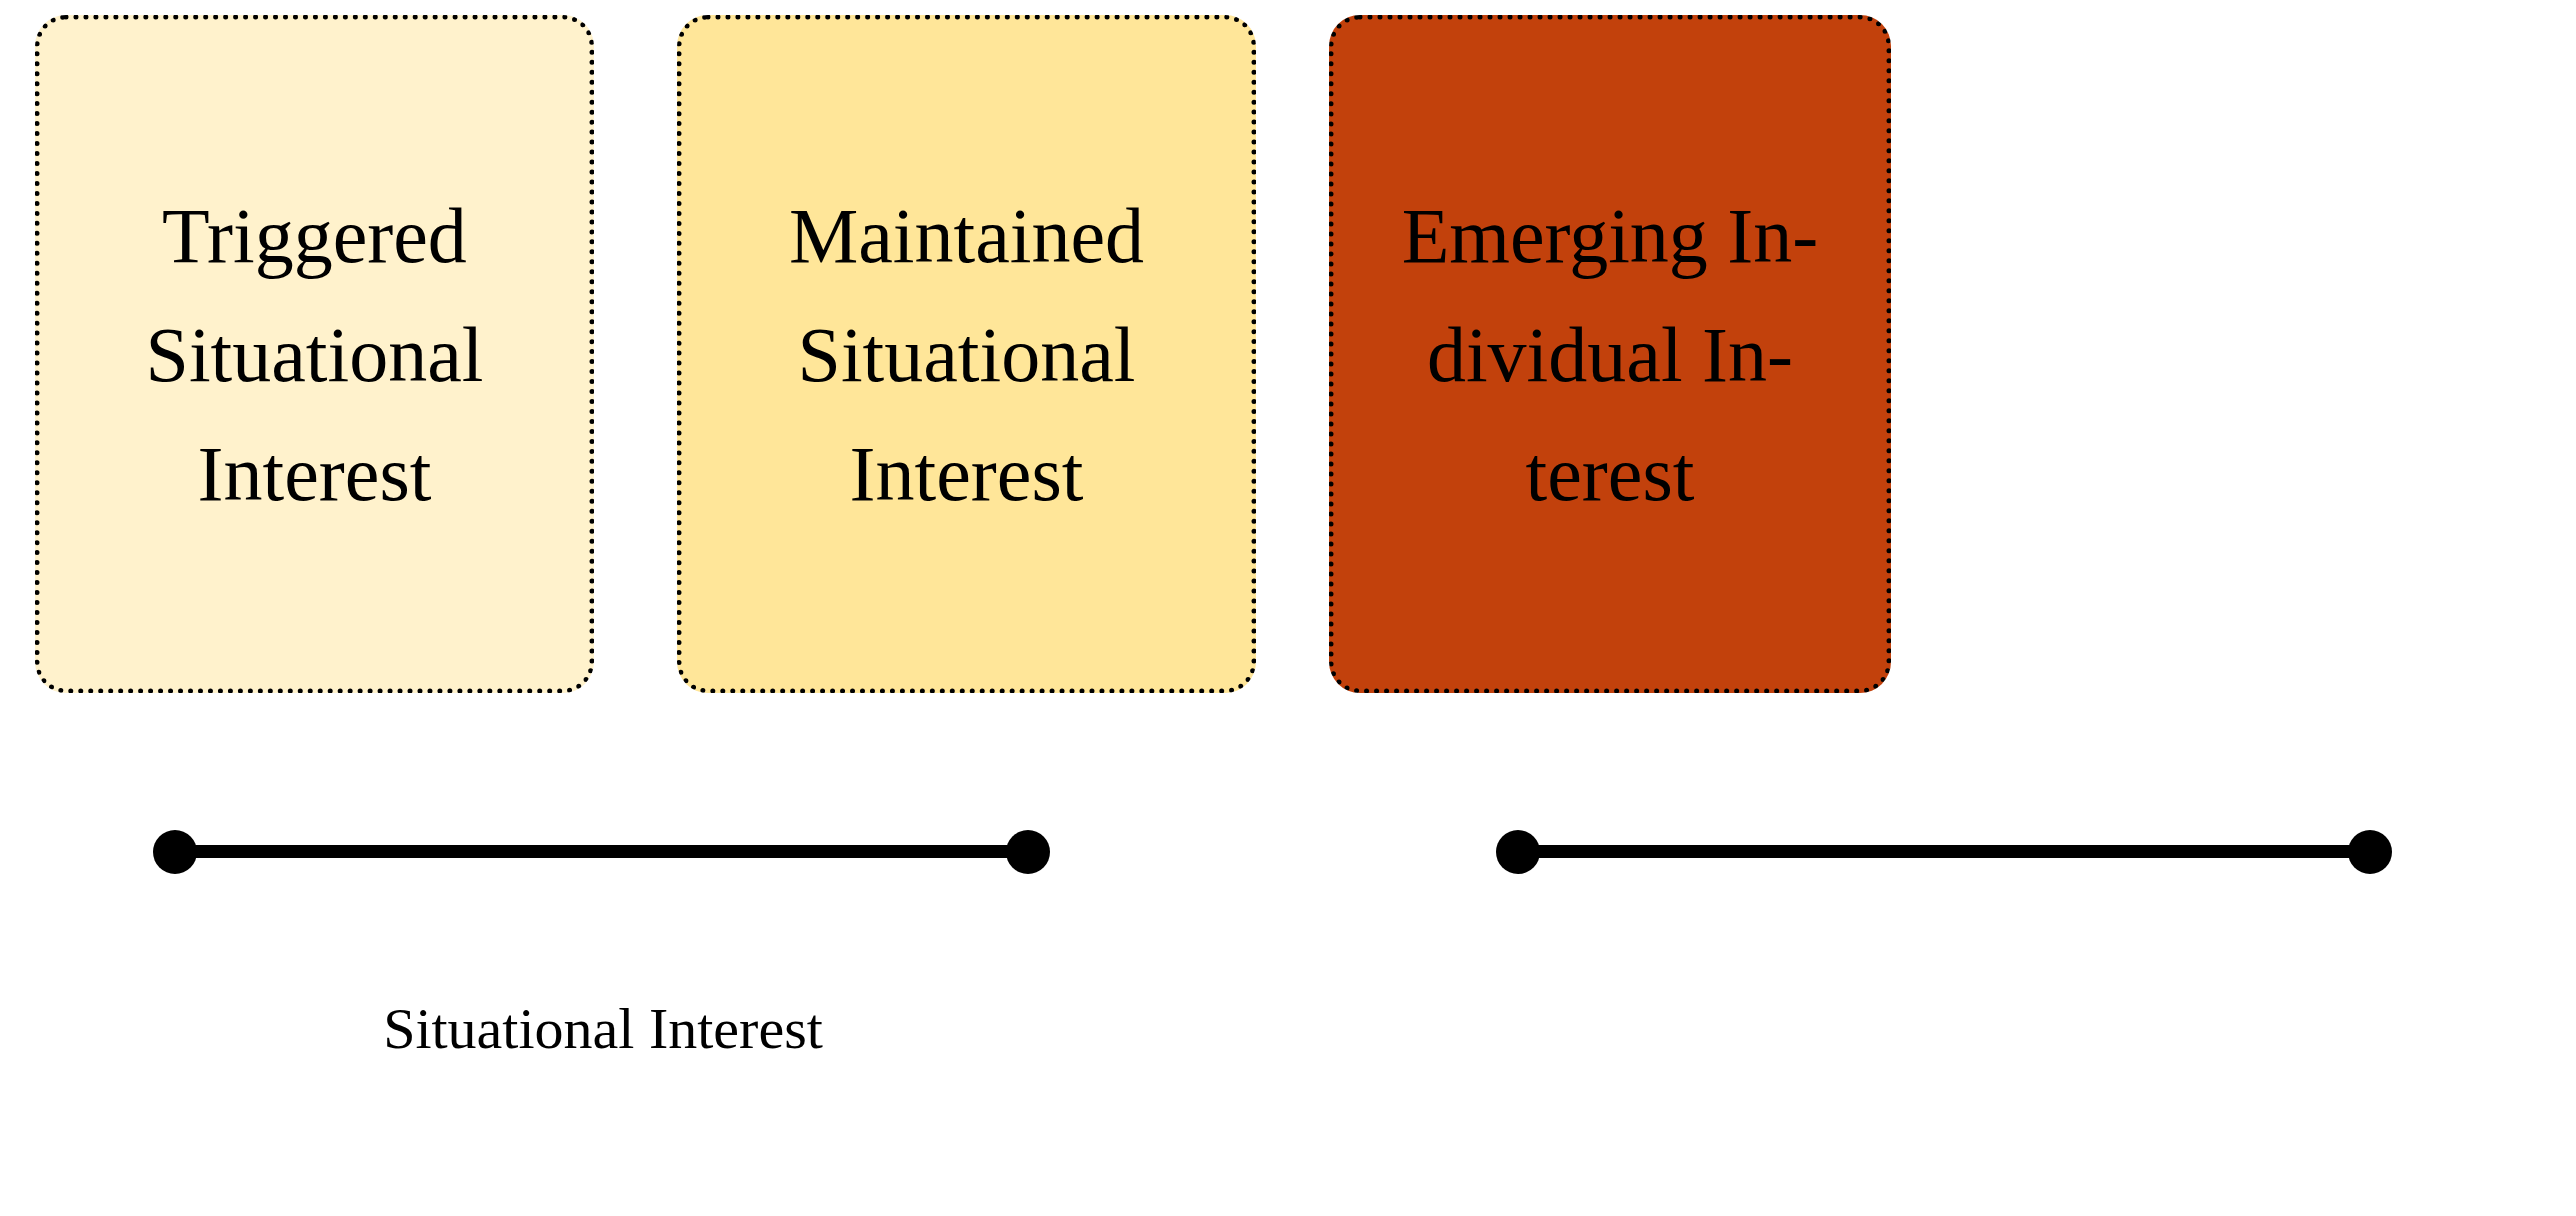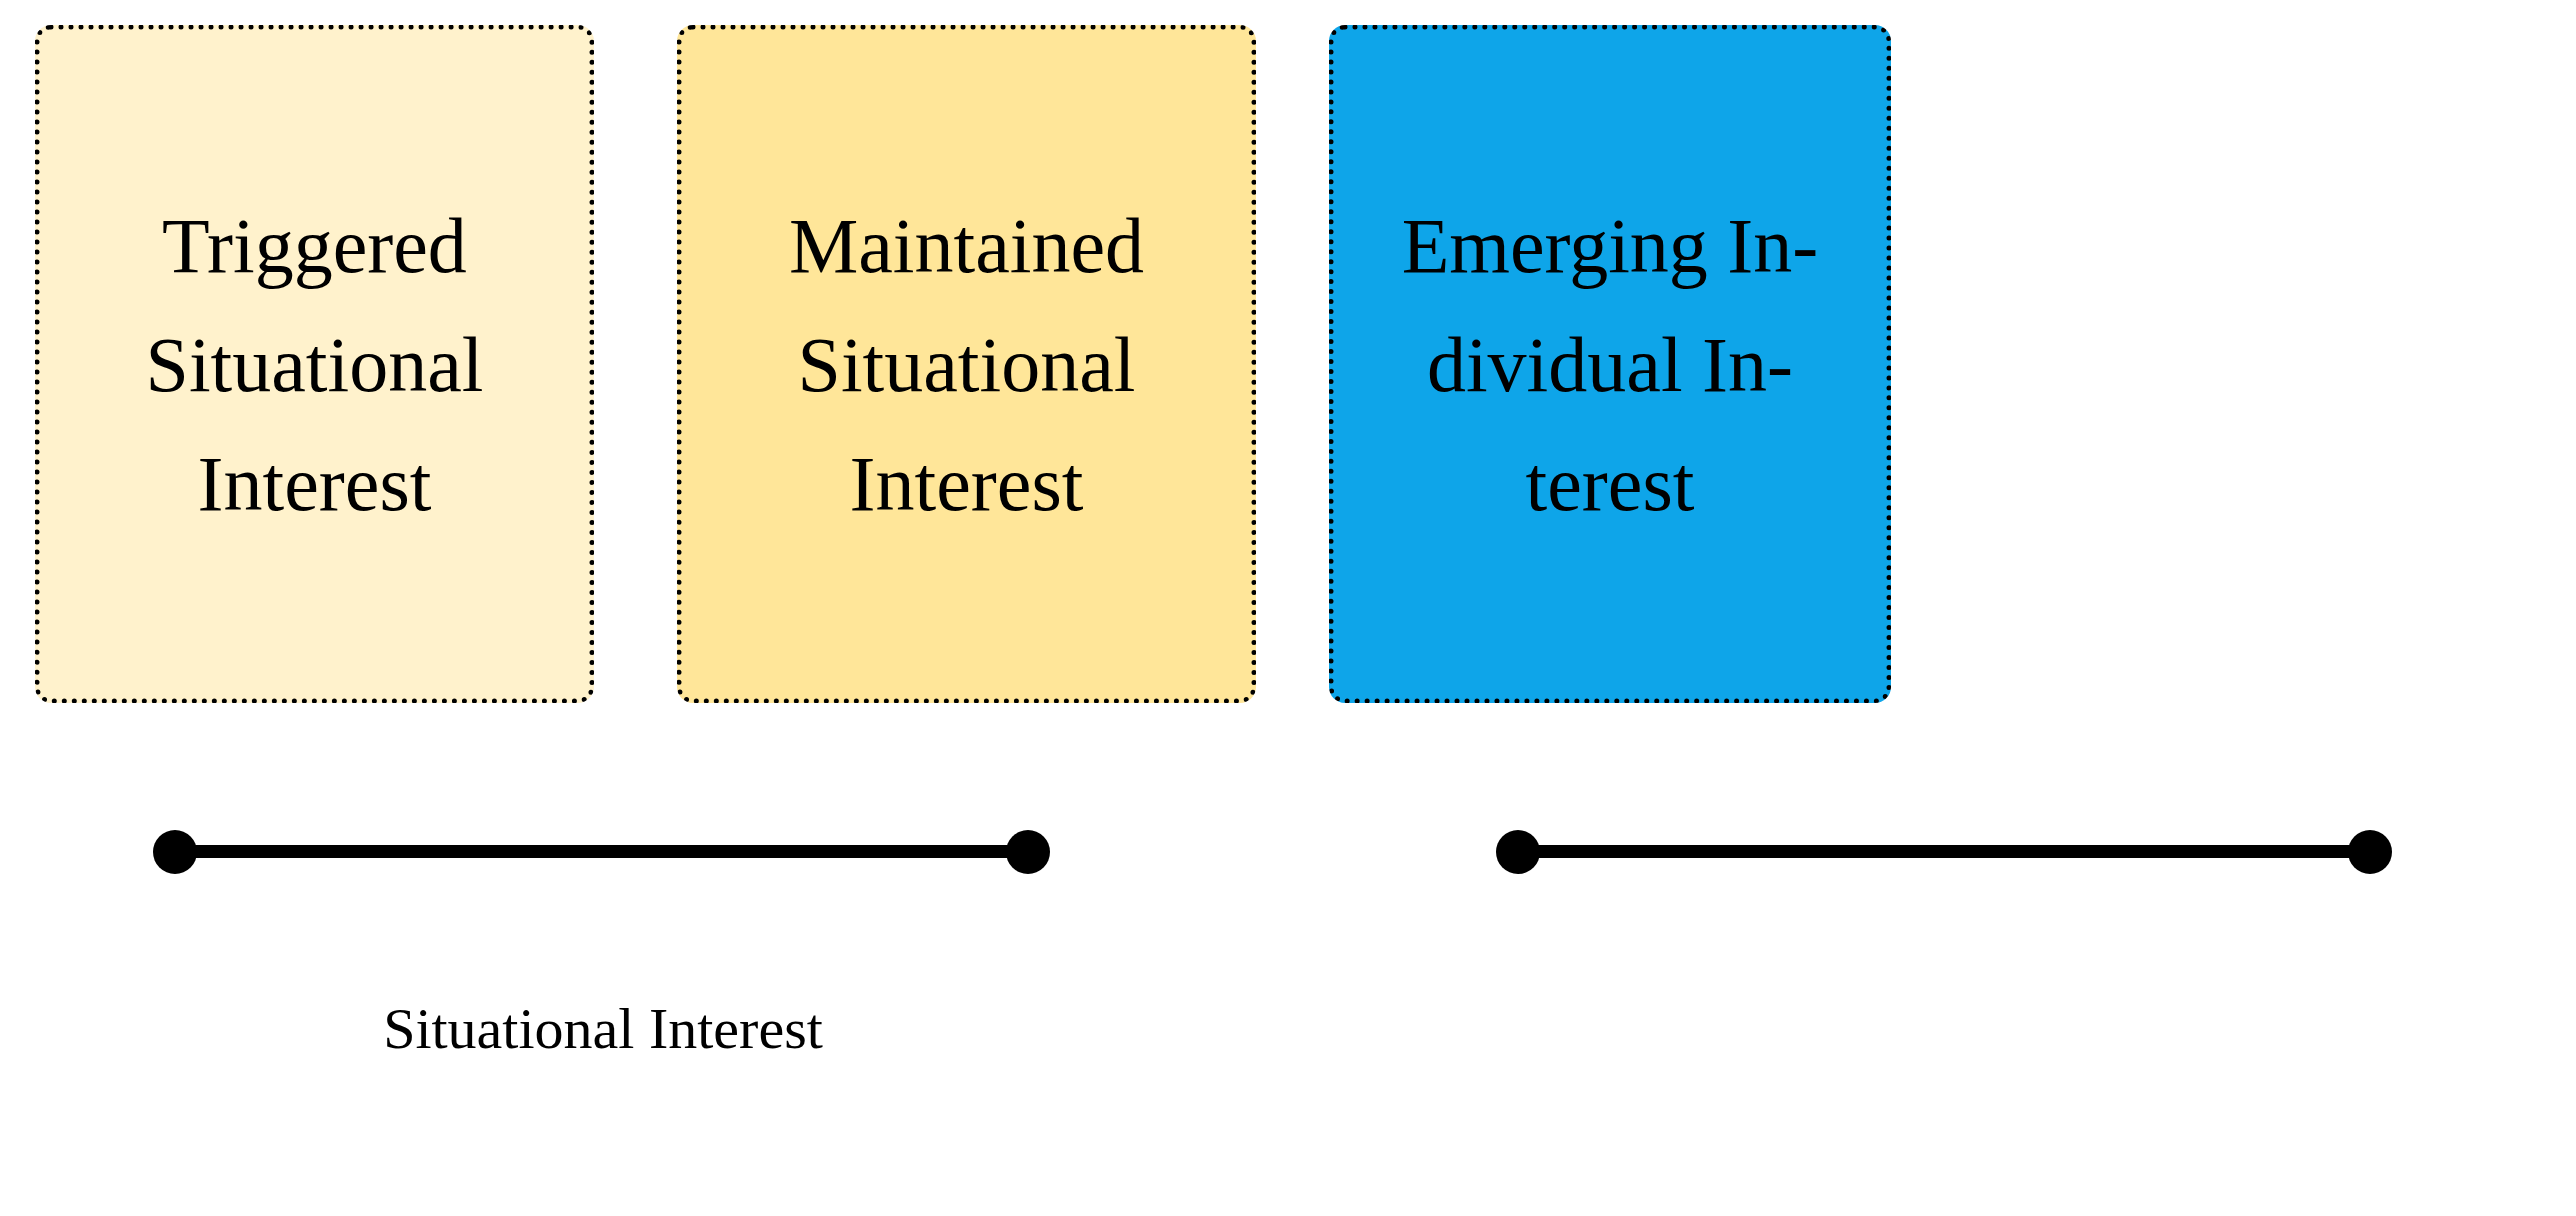--- a/index.html
+++ b/index.html
@@ -11,25 +11,25 @@
     position: relative;
     width: 2576px;
     height: 1217px;
     background: #ffffff;
     font-family: "Liberation Serif", "DejaVu Serif", serif;
     color: #000000;
     overflow: hidden;
   }
   .interest-box {
     position: absolute;
-    top: 25px;
+    top: 15px;
     height: 678px;
     box-sizing: border-box;
     border: 5.3px dotted #000000;
-    border-radius: 16px;
+    border-radius: 31px;
     display: flex;
     align-items: center;
     justify-content: center;
     text-align: center;
   }
   .box-label {
     font-size: 78px;
     line-height: 119px;
     white-space: pre-line;
     color: #000000;
@@ -81,21 +81,21 @@
 Situational
 Interest</span>
   </div>
 
   <div class="interest-box box-2" style="background-color: rgb(255, 230, 153);">
     <span class="box-label">Maintained
 Situational
 Interest</span>
   </div>
 
-  <div class="interest-box box-3" style="background-color: #0ea5e9;">
+  <div class="interest-box box-3" style="background-color: #c2410c;">
     <span class="box-label">Emerging In-
 dividual In-
 terest</span>
   </div>
 
 
   <div class="range-line range-line-left">
     <span class="endpoint-dot start"></span>
     <span class="endpoint-dot end"></span>
   </div>

